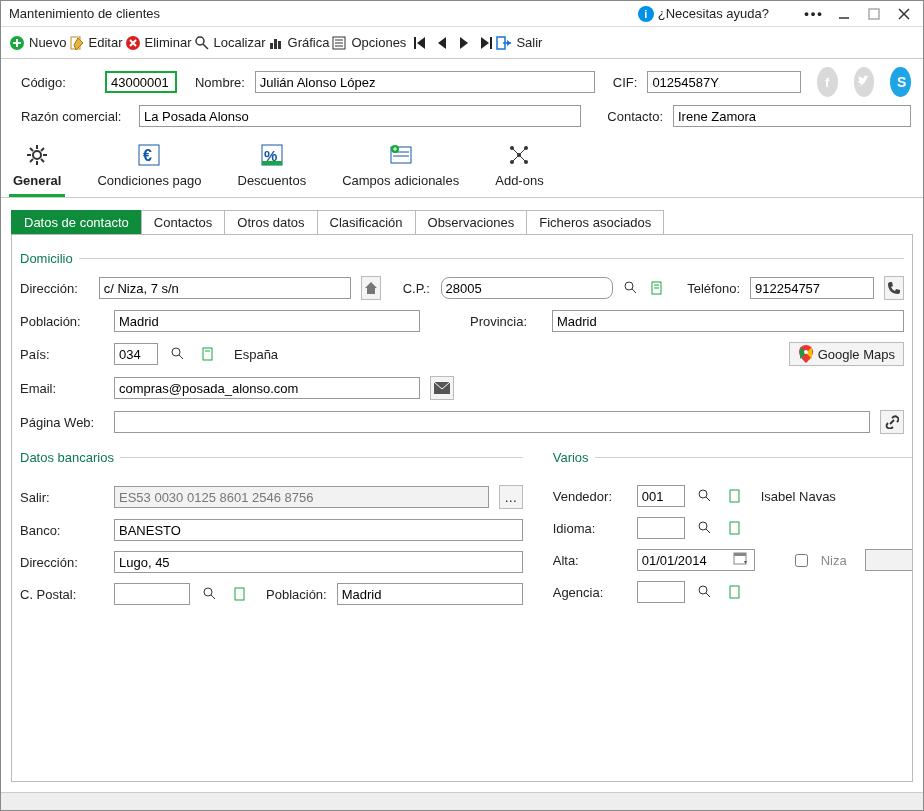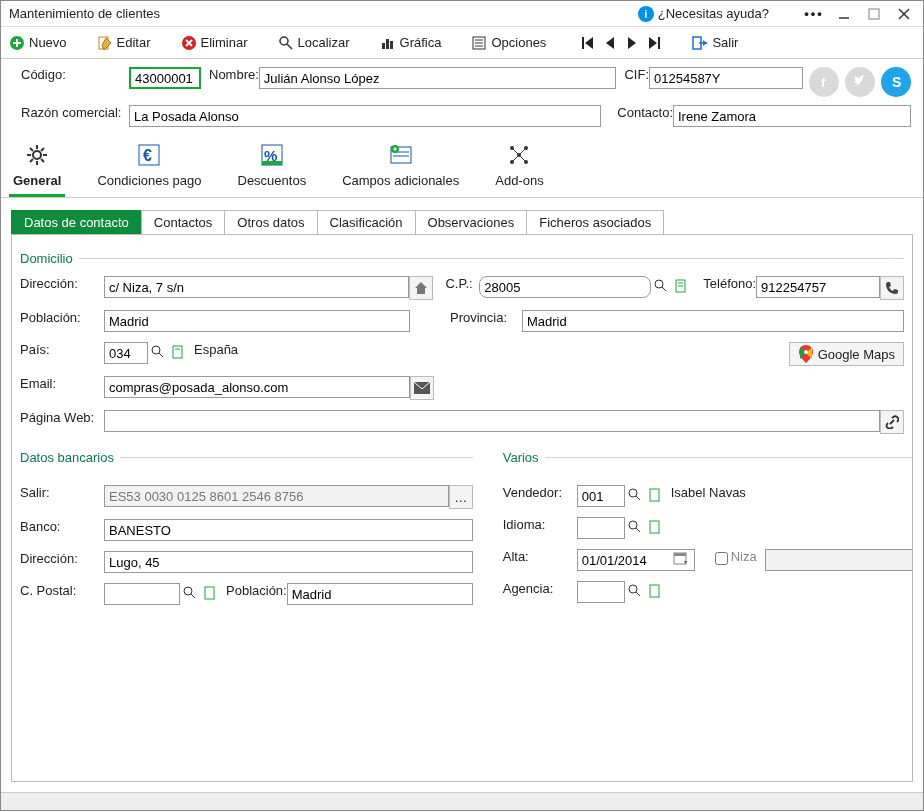--- a/index.html
+++ b/index.html
@@ -8,27 +8,27 @@
   
   .titlebar { height:26px; display:flex; align-items:center; padding:0 4px 0 8px; background:#fff; border-bottom:1px solid #ddd;}
   .titlebar .title { flex:0 0 auto;}
   .titlebar .spacer { flex:1;}
   .info-icon { width:16px;height:16px;border-radius:50%;background:#0091EA;color:#fff;display:inline-flex;align-items:center;justify-content:center;font-size:11px;font-weight:bold;margin-right:4px;}
   .help-text { margin-right:30px;}
   .winctrls { display:flex; align-items:center;}
   .winctrls .c { width:30px; height:20px; display:flex; align-items:center; justify-content:center; font-size:14px; color:#333; }
   .winctrls .dots { width:30px; letter-spacing:2px; font-weight:bold; text-align:center;}
   
-  .toolbar { height:32px; display:flex; align-items:center; padding:0 8px; gap:30px; background:#fff; border-bottom:1px solid #ccc;}
+  .toolbar { height:32px; display:flex; align-items:center; padding:0 8px; gap:2px; background:#fff; border-bottom:1px solid #ccc;}
   .tbtn { display:flex; align-items:center; gap:4px; cursor:default;}
   .ic { width:16px; height:16px; display:inline-flex; align-items:center; justify-content:center;}
   .navgroup { display:flex; align-items:center; gap:6px; margin-left:4px;}
   
   .headerform { padding:8px 12px 4px 20px; display:flex; flex-direction:column; gap:8px;}
-  .row { display:flex; align-items:flex-start; gap:0;}
+  .row { display:flex; align-items:center; gap:10px;}
   .lbl { color:#222; }
   input[type=text] { height:22px; border:1px solid #999; padding:1px 4px; font:inherit; background:#fff;}
   input[readonly] { background:#f2f2f2;}
   .codigo-input { border:2px solid #14A83B !important;}
   .social { width:30px;height:30px;border-radius:50%;display:inline-flex;align-items:center;justify-content:center;color:#fff;margin-left:6px;}
   .s-fb{background:#d9d9d9;} .s-tw{background:#d9d9d9;} .s-sk{background:#1fa4e8;}
   
   .bigtabs { display:flex; gap:28px; padding:6px 8px 0 8px; border-bottom:1px solid #ccc; align-items:flex-end;}
   .bigtab { display:flex; align-items:center; gap:6px; padding:6px 4px; cursor:default; border-bottom:3px solid transparent;flex-direction:column;}
   .bigtab.active { border-bottom:3px solid #14A83B; font-weight:600;}

